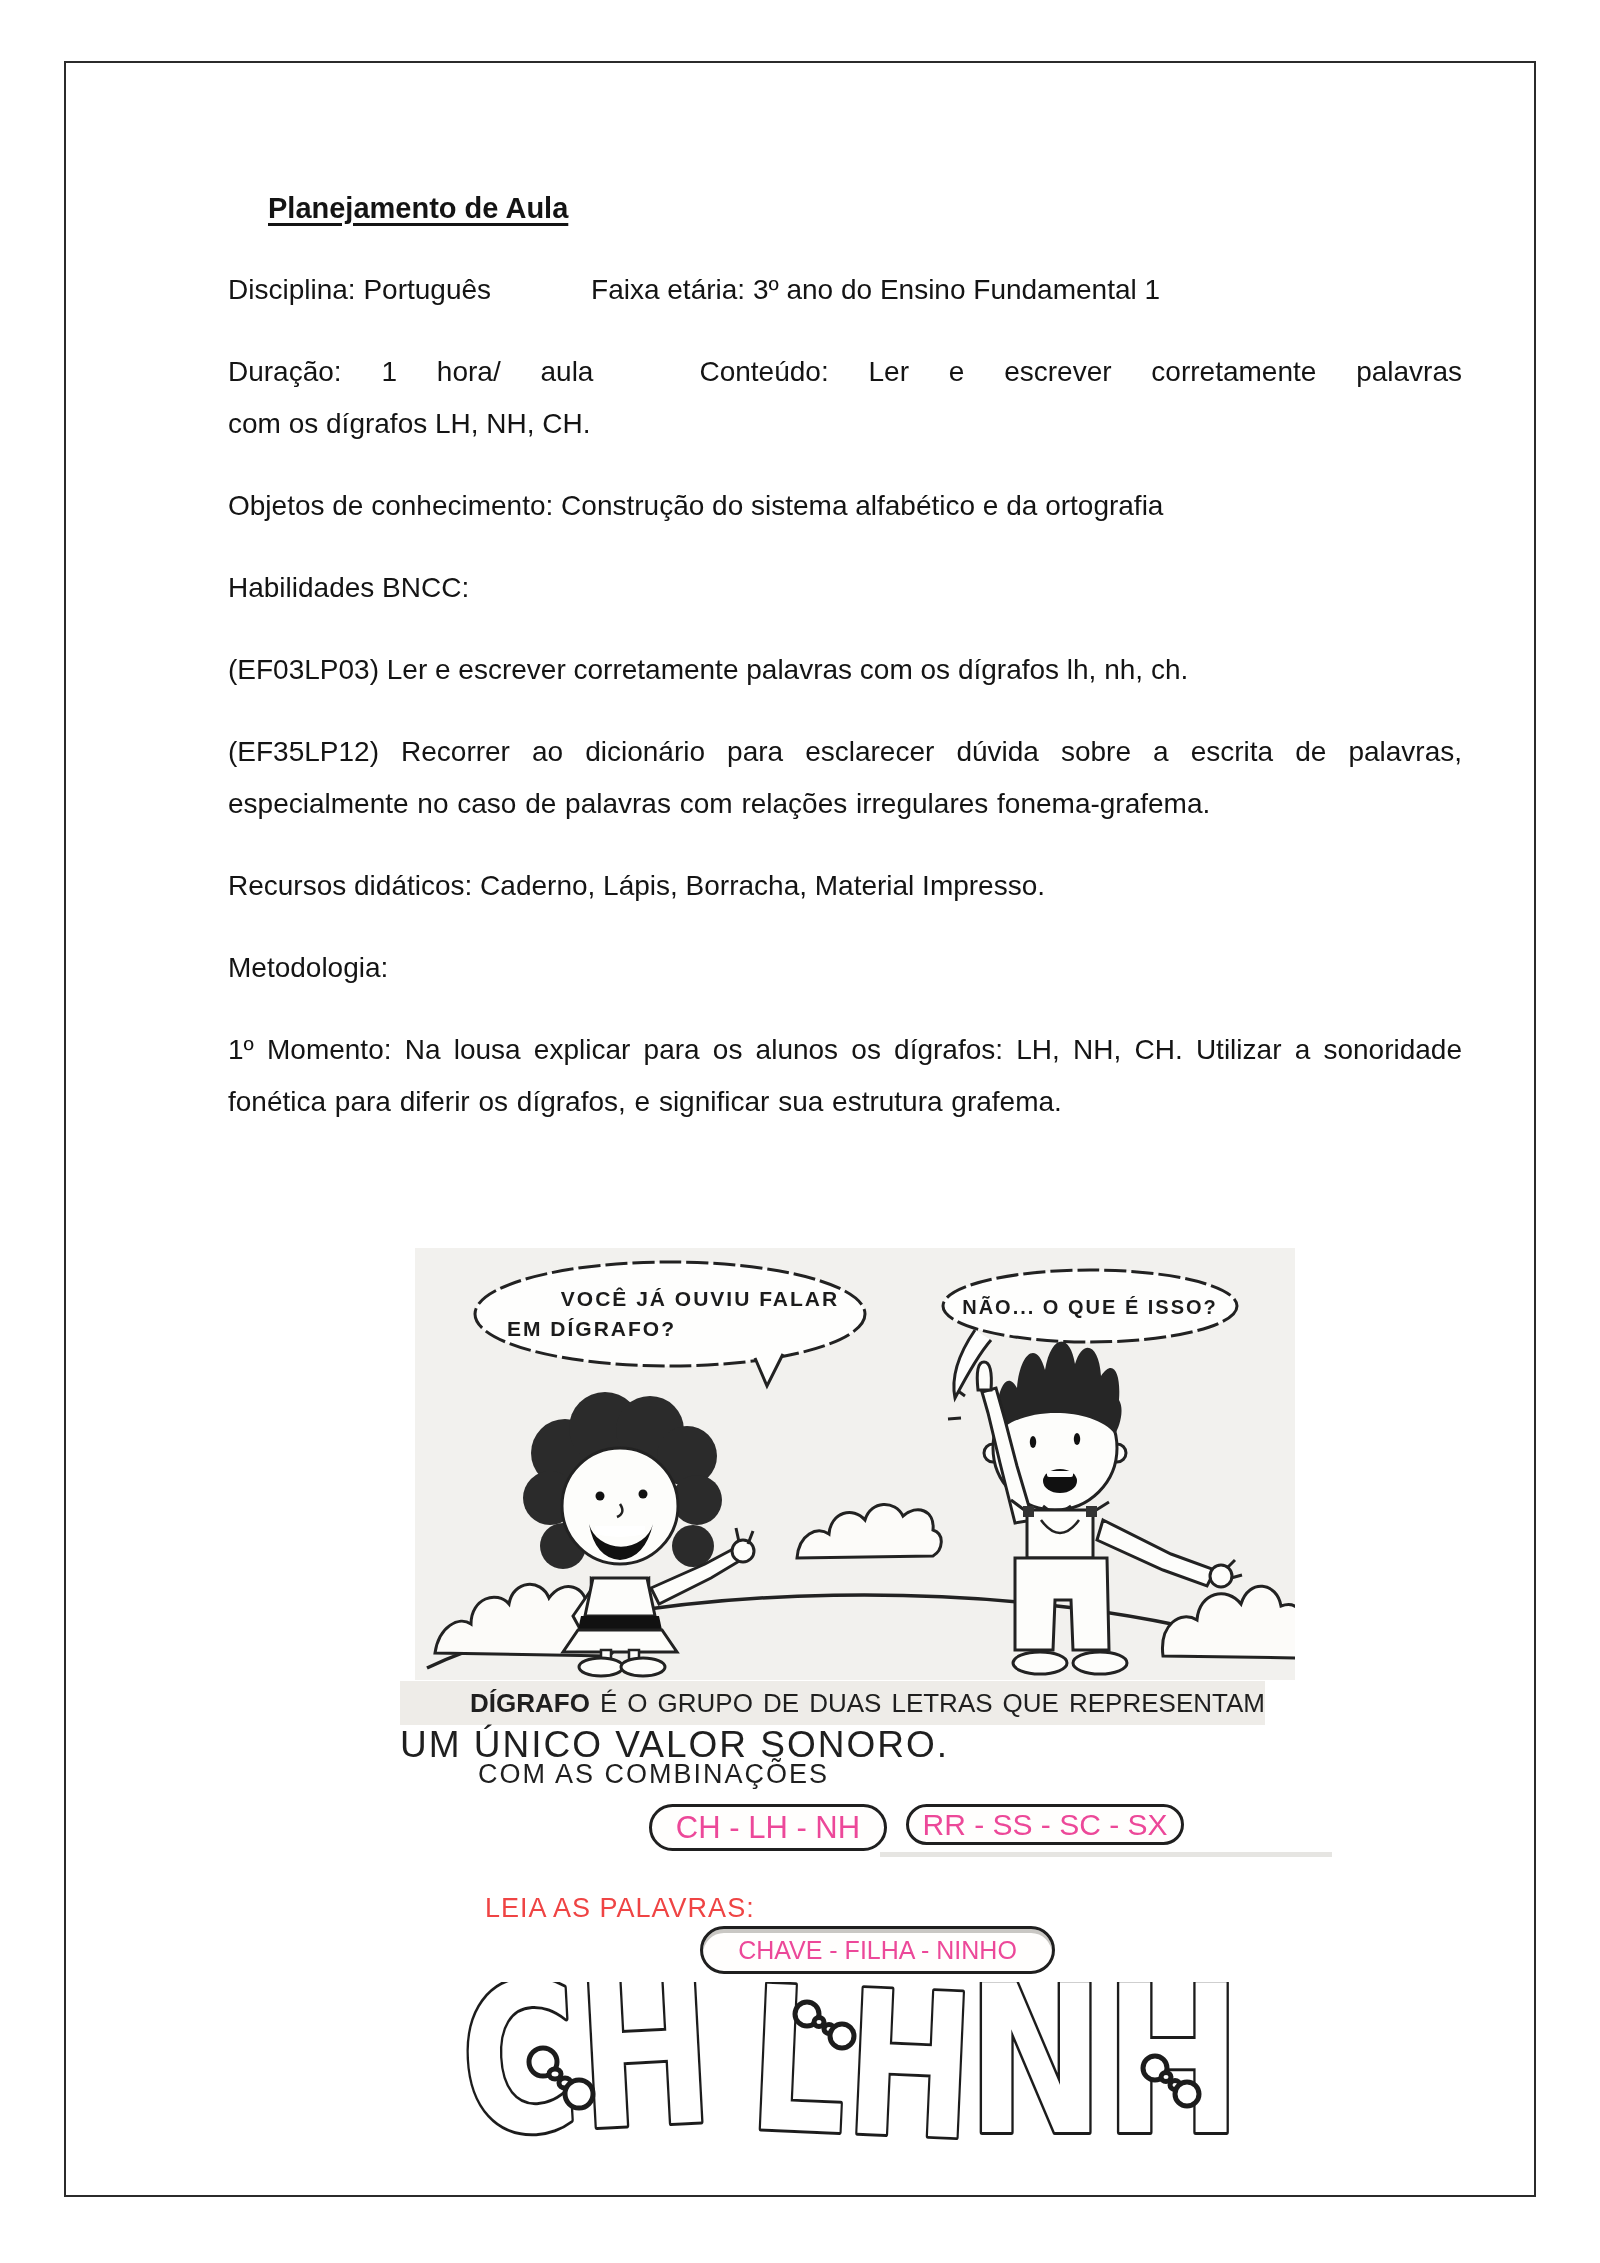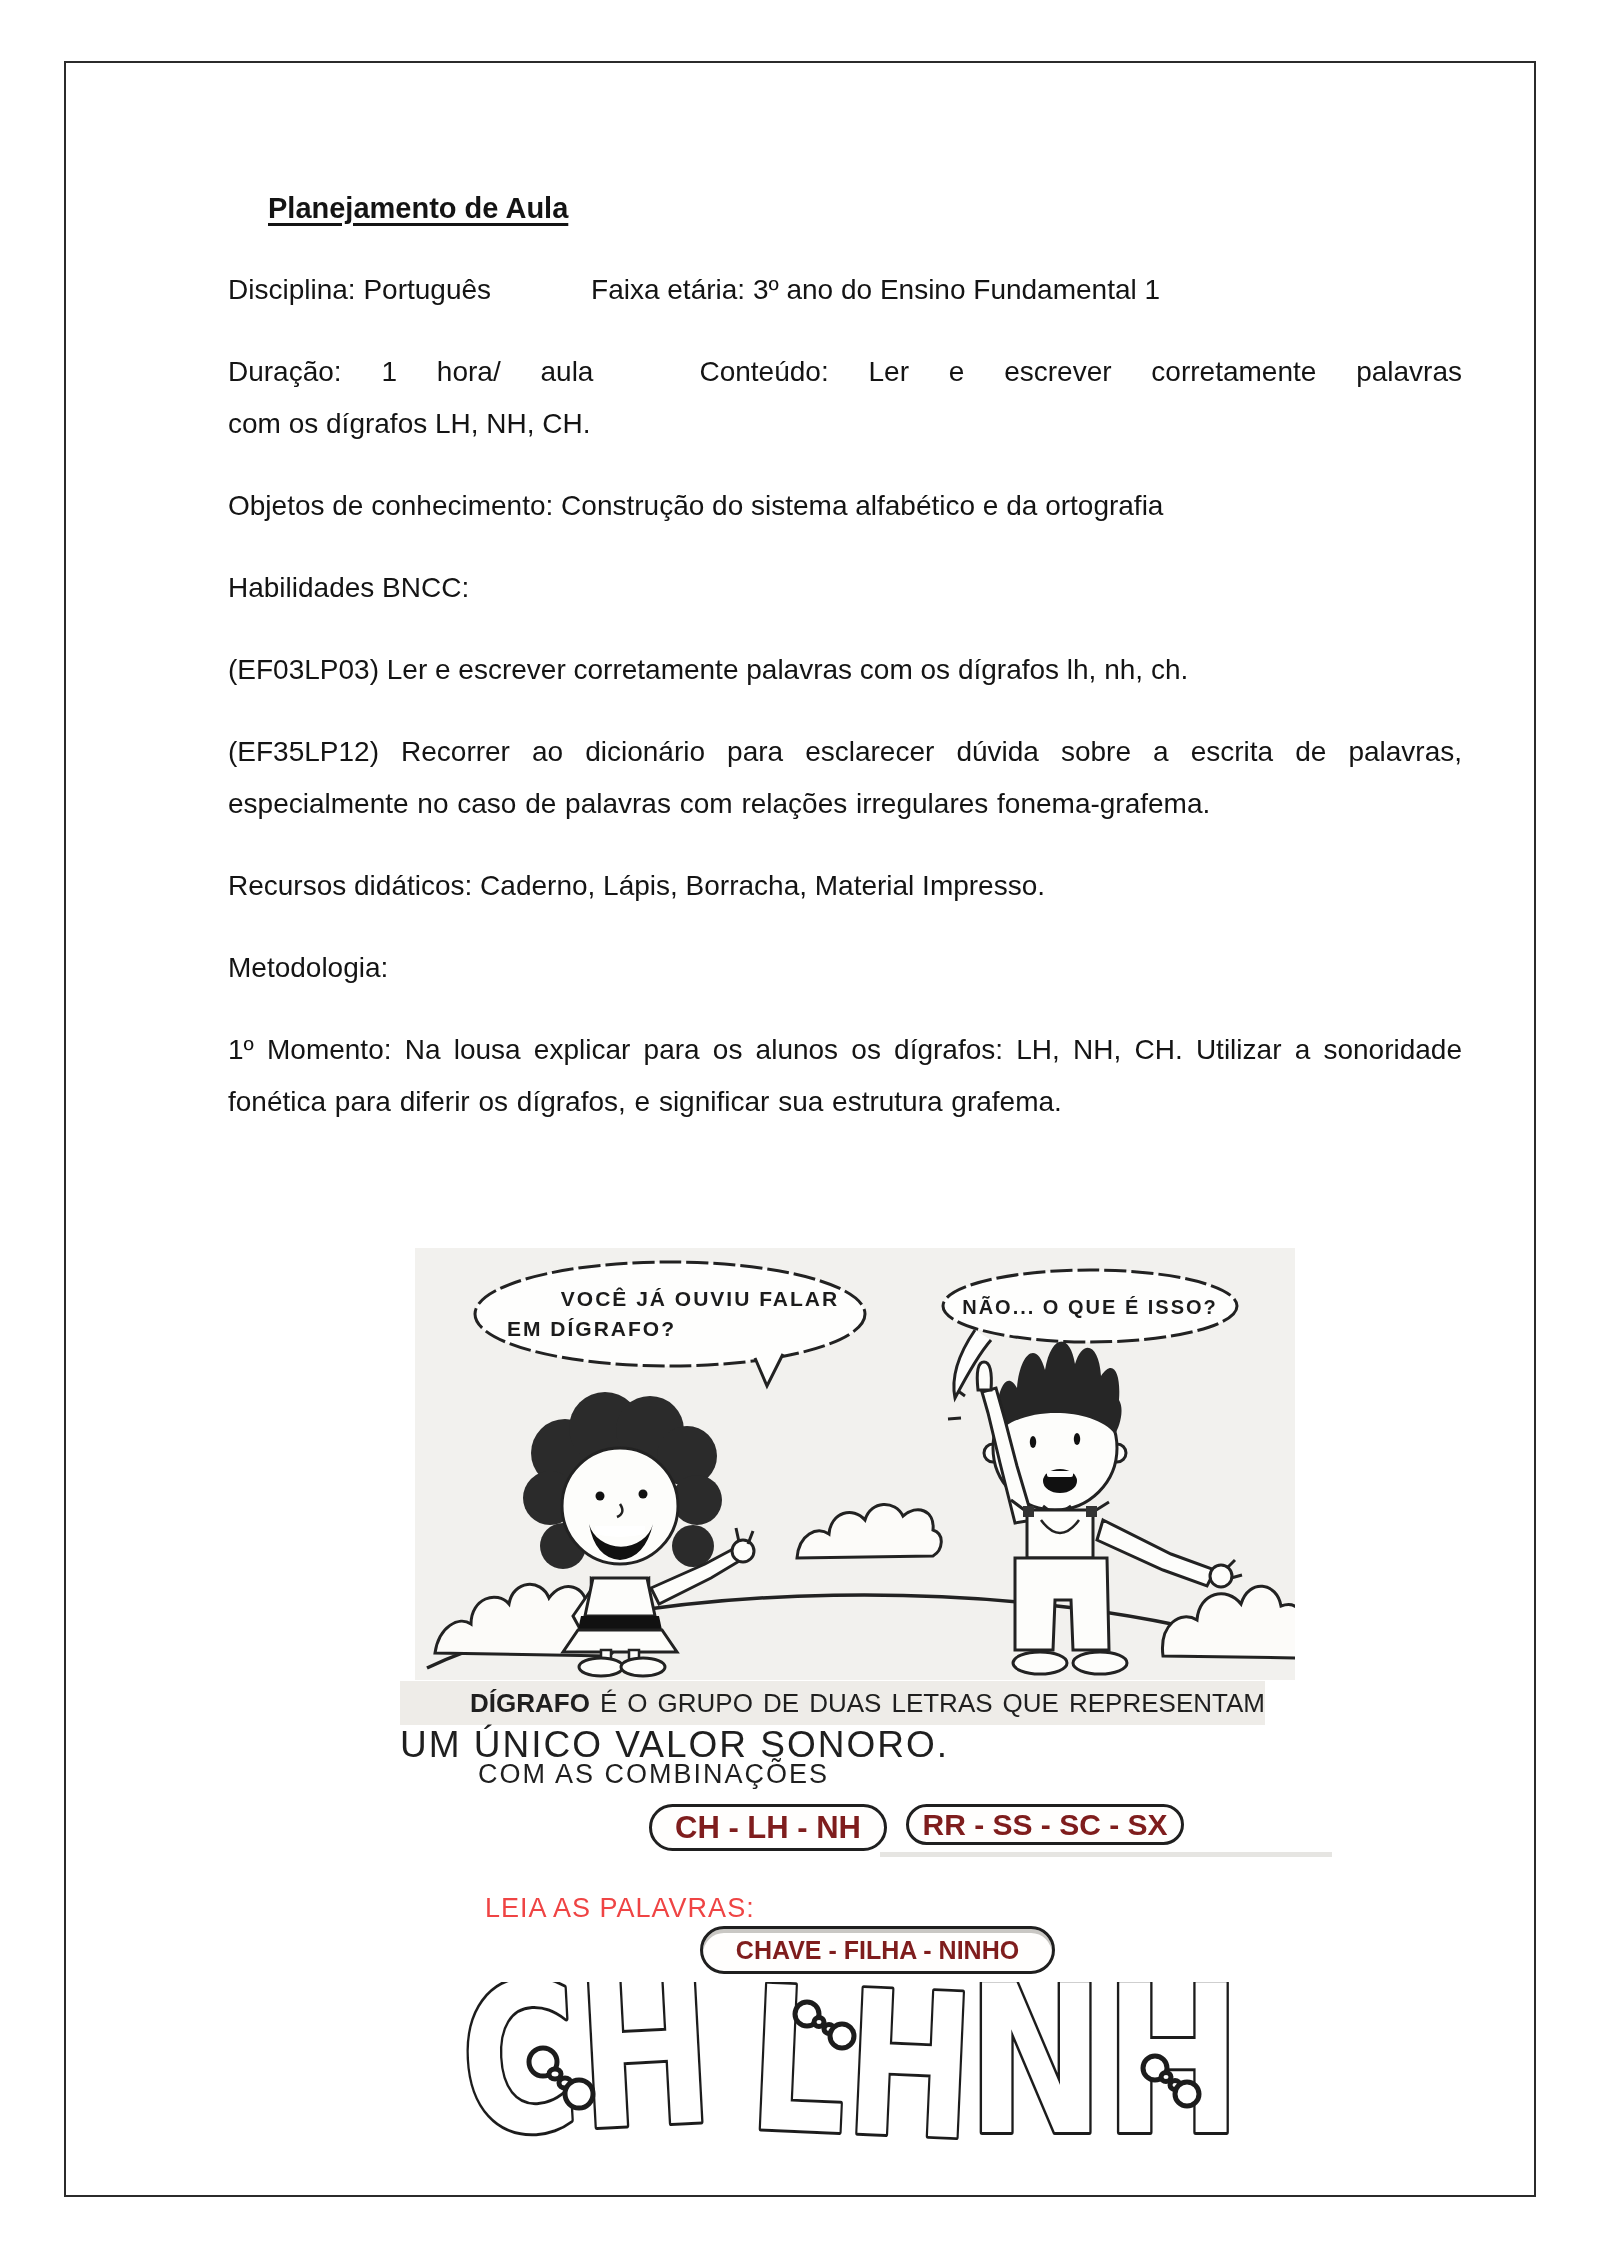--- a/index.html
+++ b/index.html
@@ -30,21 +30,21 @@
     background:#eeece8;font-size:26px;line-height:44px;
     padding-left:70px;box-sizing:border-box;
     text-align:justify;text-align-last:justify;white-space:normal;
   }
   .cap-line1 b{font-weight:bold;}
   .cap-line2{left:400px;top:1724px;font-size:37px;letter-spacing:2px;}
   .cap-line3{left:478px;top:1759px;font-size:27px;letter-spacing:2px;}
   .pill{
     border:3.5px solid #1f1f1f;border-radius:26px;background:#fffefd;
     display:flex;align-items:center;justify-content:center;
-    font-weight:bold;color:#7f1d1d;box-sizing:border-box;
+    font-weight:normal;color:#ec4899;box-sizing:border-box;
   }
   .pill-1{left:649px;top:1804px;width:238px;height:47px;font-size:31px;}
   .pill-2{left:906px;top:1804px;width:278px;height:41px;font-size:30px;}
   .pill-words{left:700px;top:1926px;width:355px;height:48px;font-size:25px;
     box-shadow:inset 0 4px 0 0 #c9c7c3;}
   .read-label{left:485px;top:1893px;font-size:27px;letter-spacing:1px;color:#ef4444;white-space:nowrap;}
   .scan-edge{left:880px;top:1852px;width:452px;height:5px;background:#d9d7d2;opacity:.65;}
   svg text{font-family:"Liberation Sans",sans-serif;}
   .bubble-text{font-weight:bold;fill:#1c1c1c;letter-spacing:2px;}
   .big-letter{

